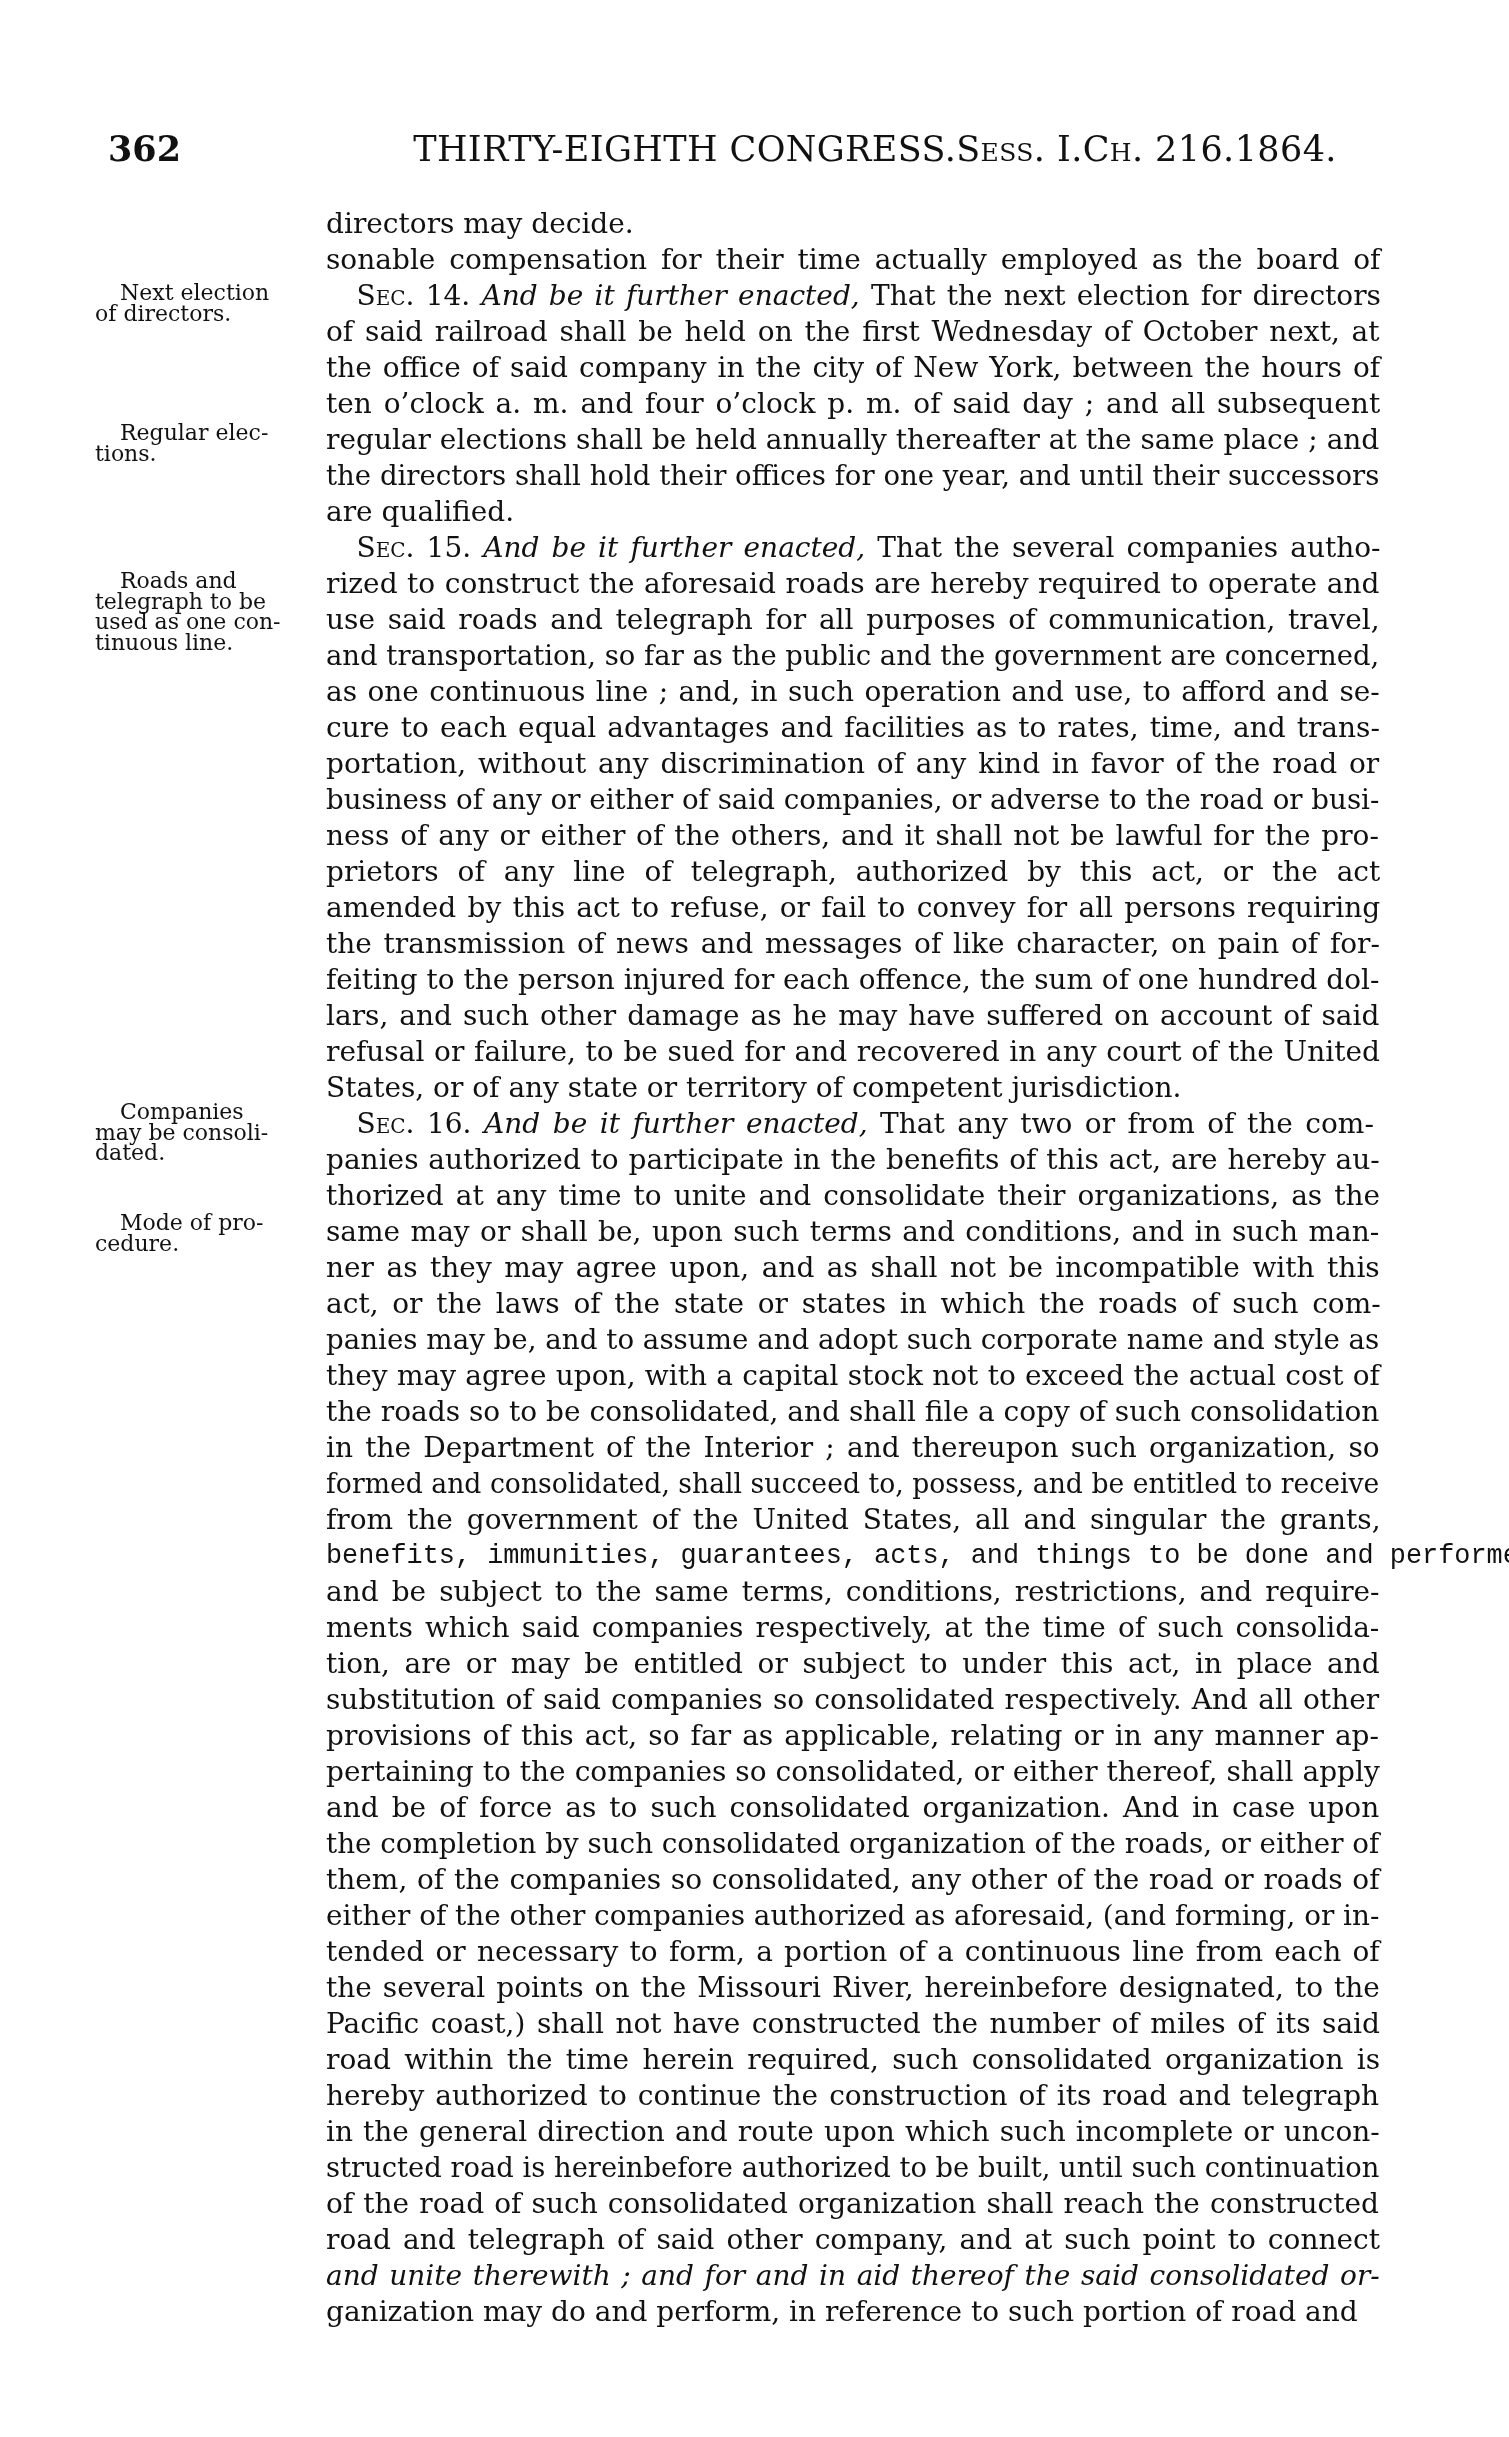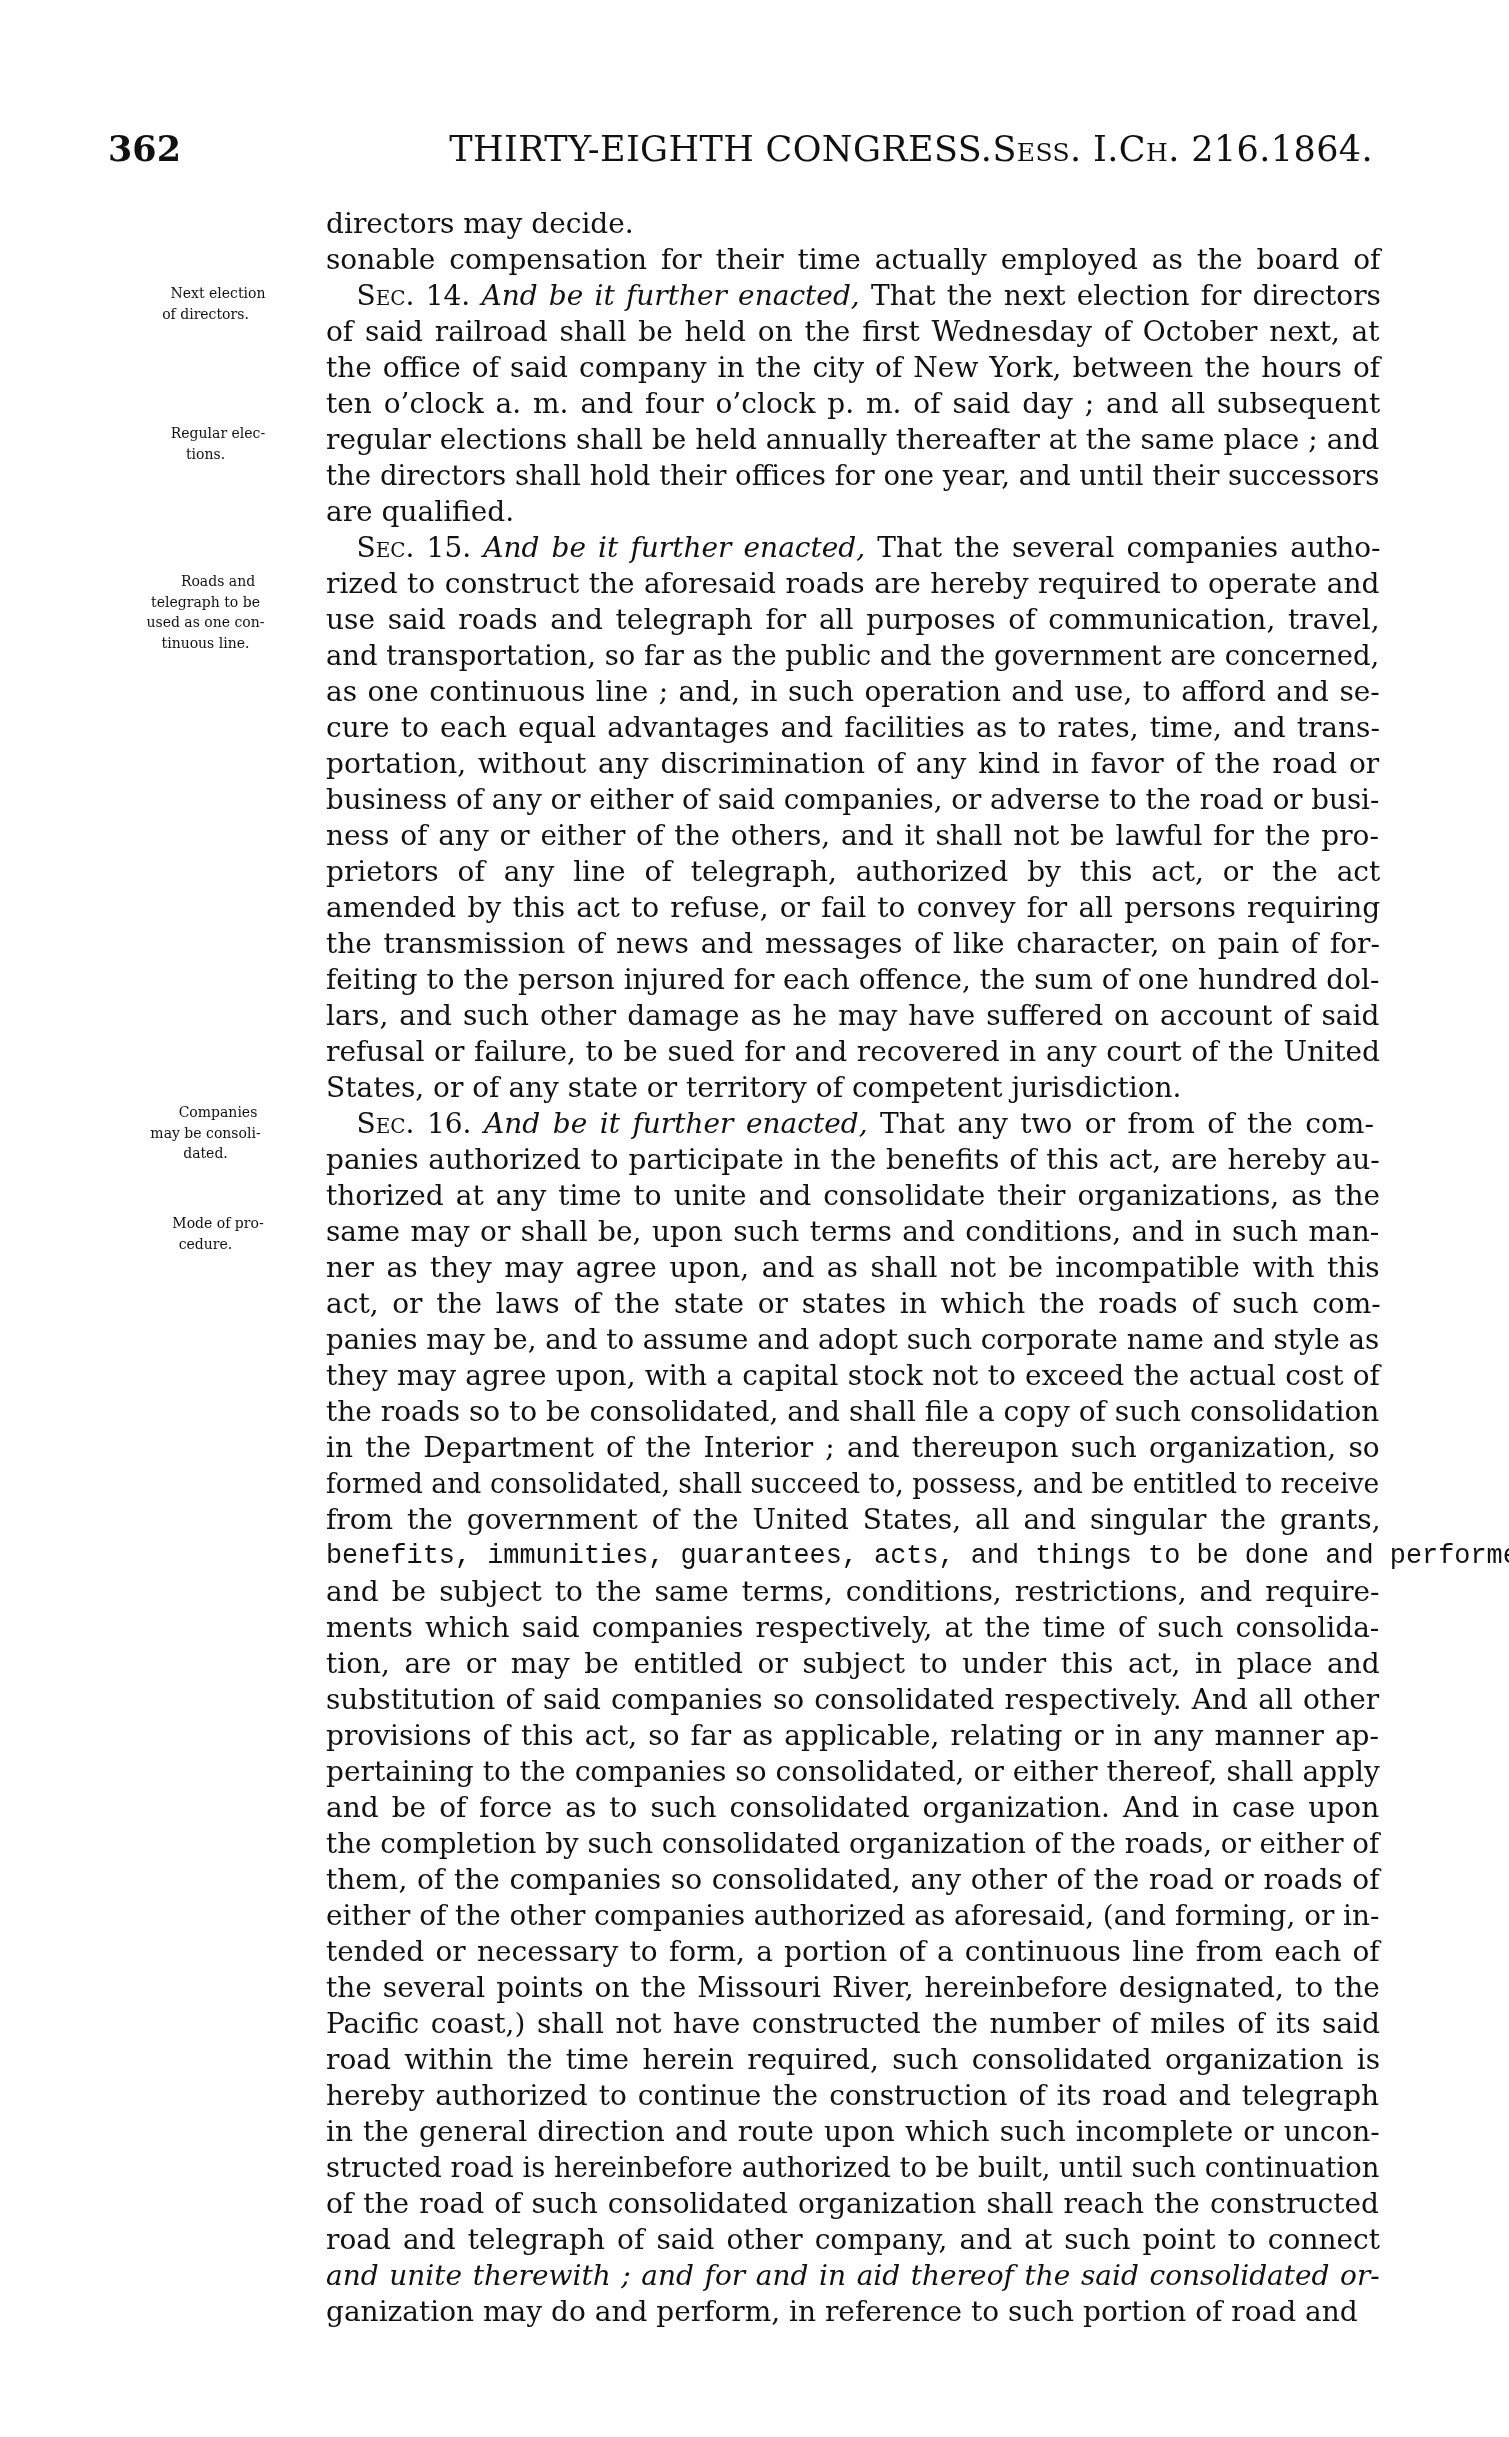--- a/index.html
+++ b/index.html
@@ -1,29 +1,29 @@
 <!DOCTYPE html>
 <html style="font-size:14.4px"><head>
 <meta charset="utf-8">
 <style>
   html, body { margin: 0; padding: 0; background: #ffffff; }
   body { width: 1510px; height: 2438px; position: relative; overflow: hidden;
          font-family: "DejaVu Serif", "Liberation Serif", serif; color: #111; }
   .hdr { position: absolute; top: 131px; font-size: 35px; line-height: 36px; white-space: nowrap; }
   .pageno { left: 108px; font-weight: bold; }
-  .running { left: 377px; width: 996px; display: flex; justify-content: flex-end; letter-spacing: 0.4px; }
+  .running { left: 377px; width: 996px; display: flex; justify-content: center; letter-spacing: 0.4px; }
   .running .sc { font-variant: small-caps; }
   .col { position: absolute; left: 326px; top: 206px; width: 1063px; }
   .ln { display: block; height: 36px; line-height: 36px; font-size: 28px;
         text-align: justify; text-align-last: justify; white-space: nowrap; overflow: visible; }
   .ln.last { text-align-last: left; }
   .ln.ind { padding-left: 30.5px; box-sizing: border-box; }
   .sec { font-variant: small-caps; }
   .it { font-style: italic; }
-  .note { position: absolute; left: 116px; width: 179px; font-size: 14px; line-height: 20.6px; text-align: center; }
+  .note { position: absolute; left: 95px; width: 179px; font-size: 22px; line-height: 20.6px; }
   .note span { display: block; white-space: nowrap; }
   .note .first { padding-left: 25px; }
 </style>
 </head>
 <body>
 
 <div class="hdr pageno">362</div>
 <div class="hdr running">
   <span>THIRTY-EIGHTH CONGRESS.</span>
   <span class="sc">Sess. I.</span>

